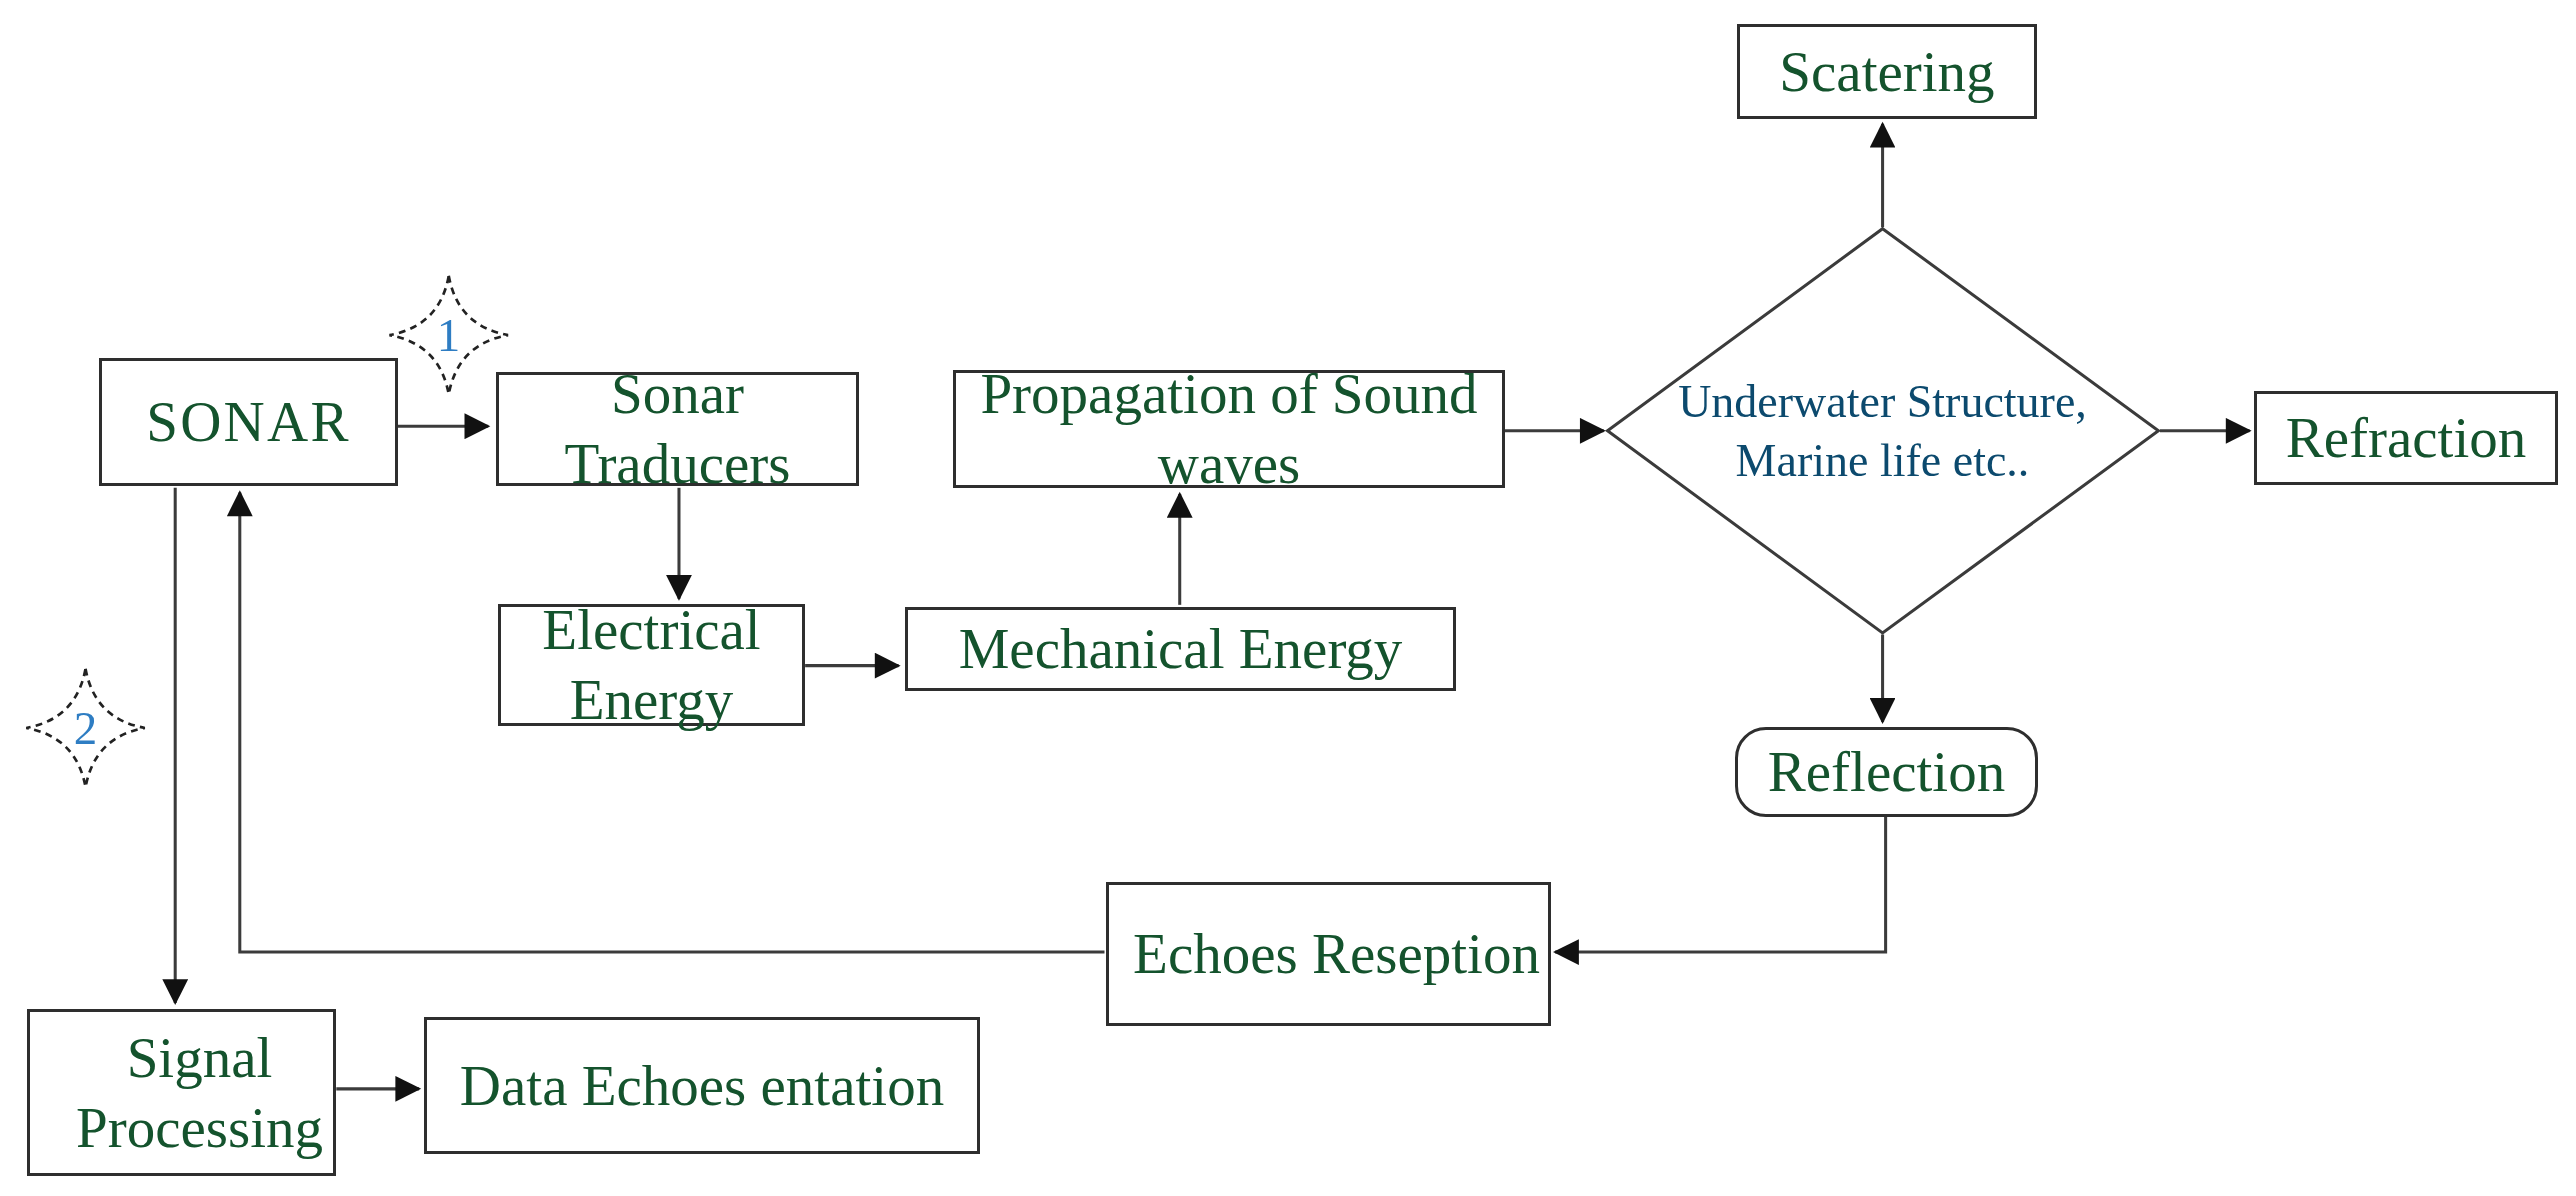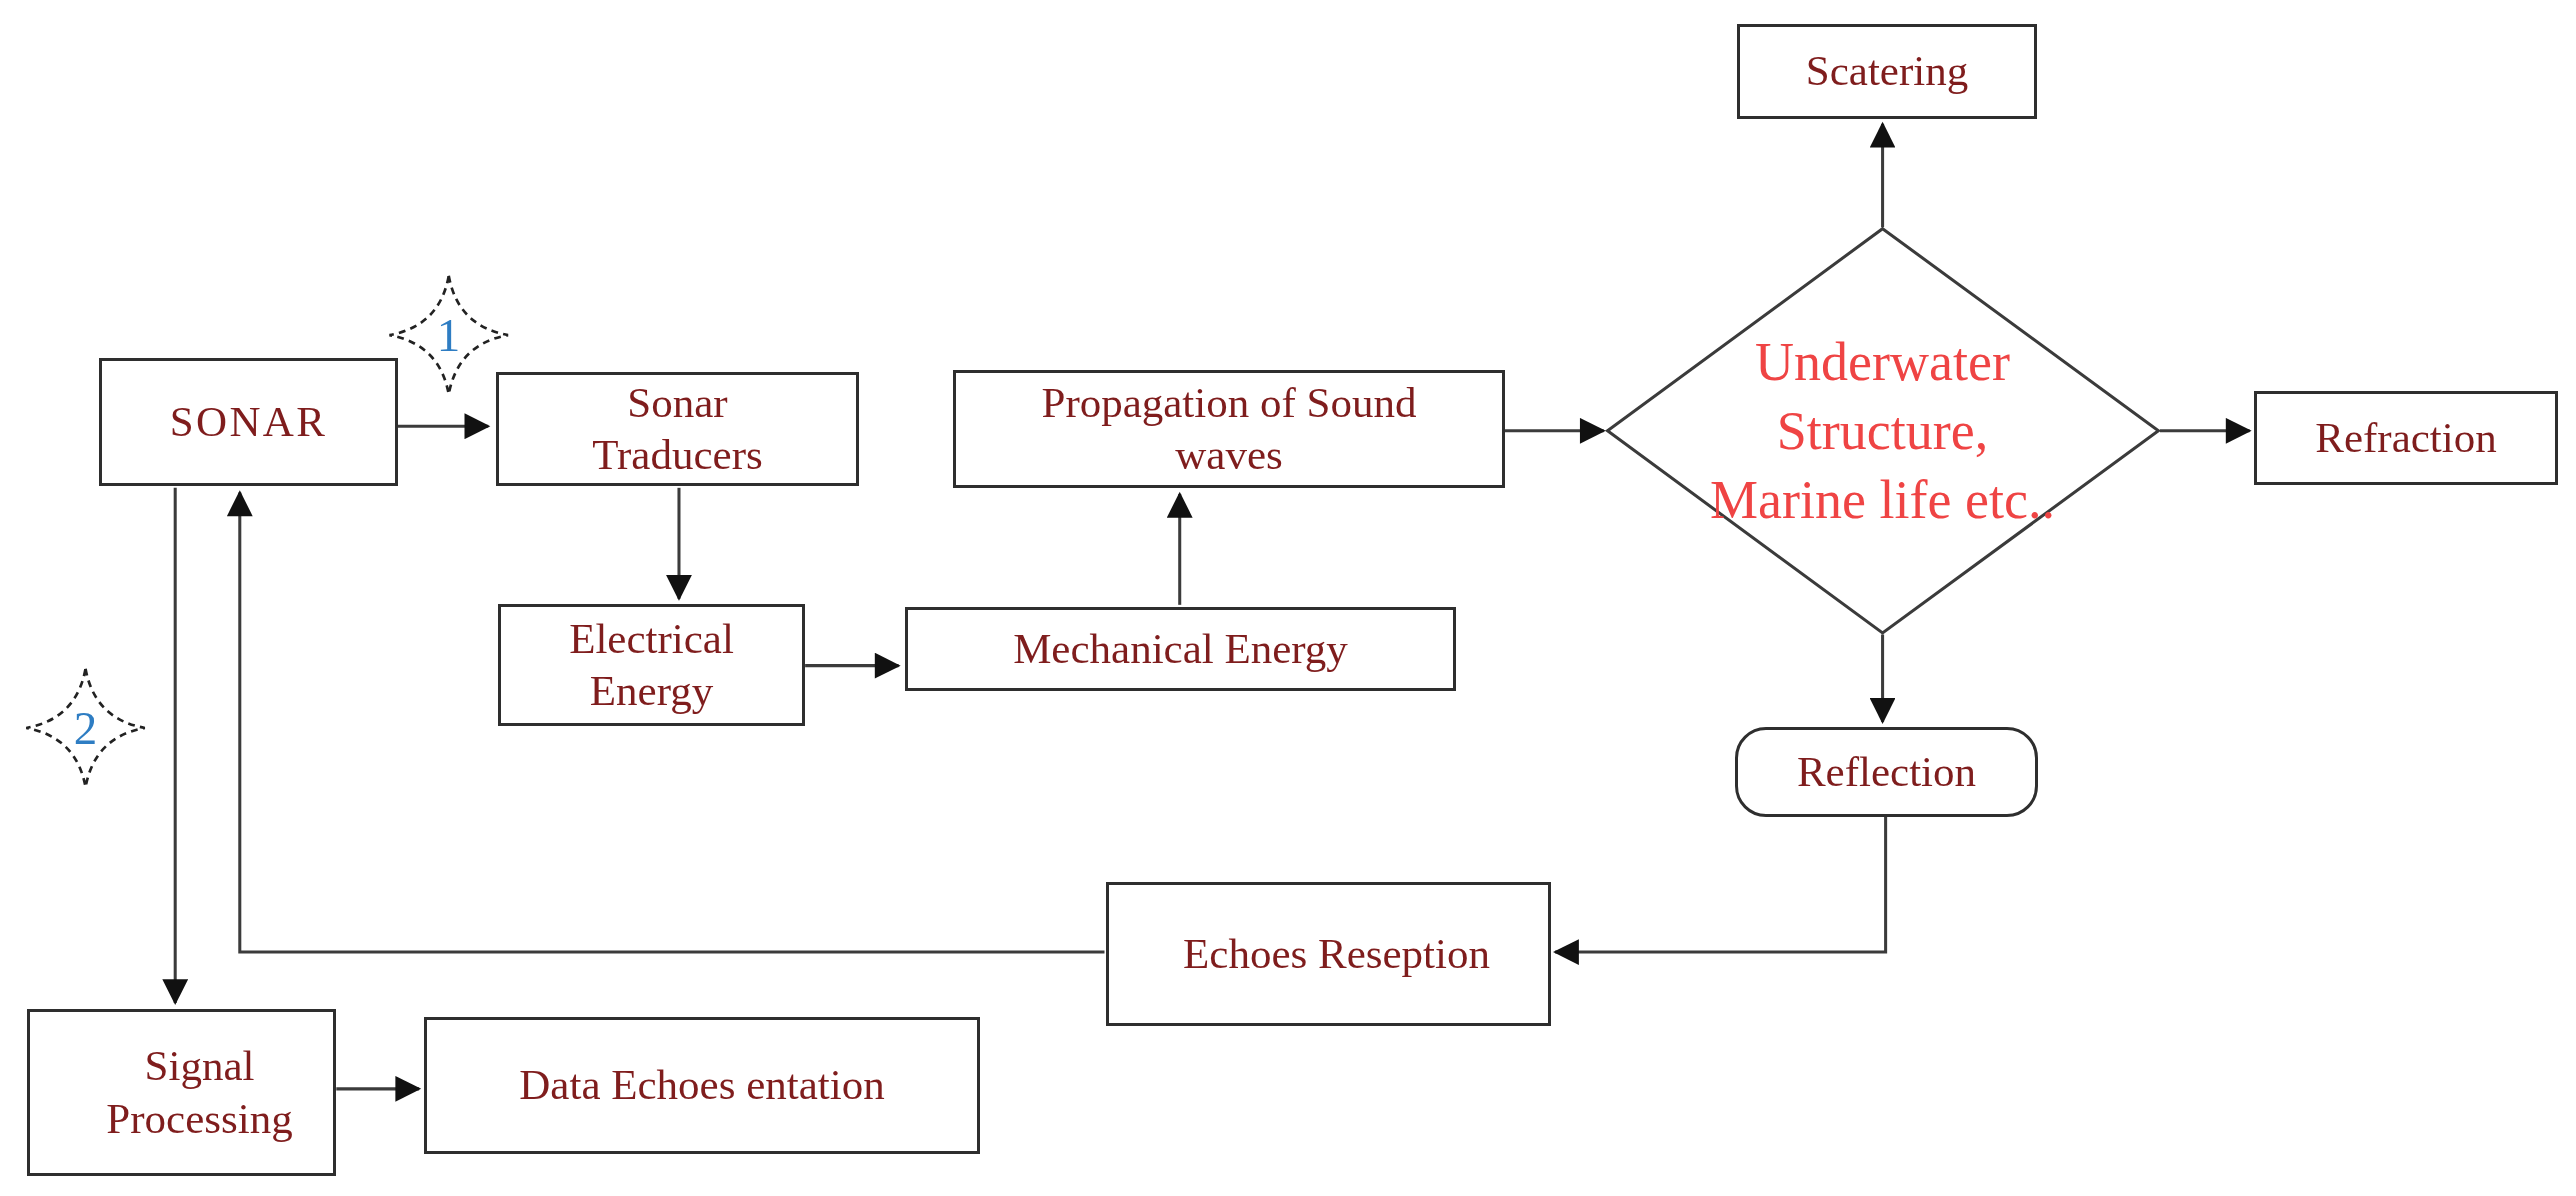--- a/index.html
+++ b/index.html
@@ -24,35 +24,35 @@
   .node {
     position: absolute;
     box-sizing: border-box;
     border: 3px solid #2e2e2e;
     background: #ffffff;
     display: flex;
     align-items: center;
     justify-content: center;
     text-align: center;
     white-space: pre-line;
-    font-size: 43px;
+    font-size: 57px;
     line-height: 1.22;
-    color: #7f1d1d;
+    color: #14532d;
     z-index: 2;
   }
   .floating-label {
     position: absolute;
     display: flex;
     align-items: center;
     justify-content: center;
     text-align: center;
     white-space: pre-line;
-    font-size: 54px;
+    font-size: 46px;
     line-height: 1.28;
-    color: #ef4444;
+    color: #0c4a6e;
     background: transparent;
     z-index: 3;
   }
   .star-digit {
     position: absolute;
     display: flex;
     align-items: center;
     justify-content: center;
     font-size: 47px;
     line-height: 1;

